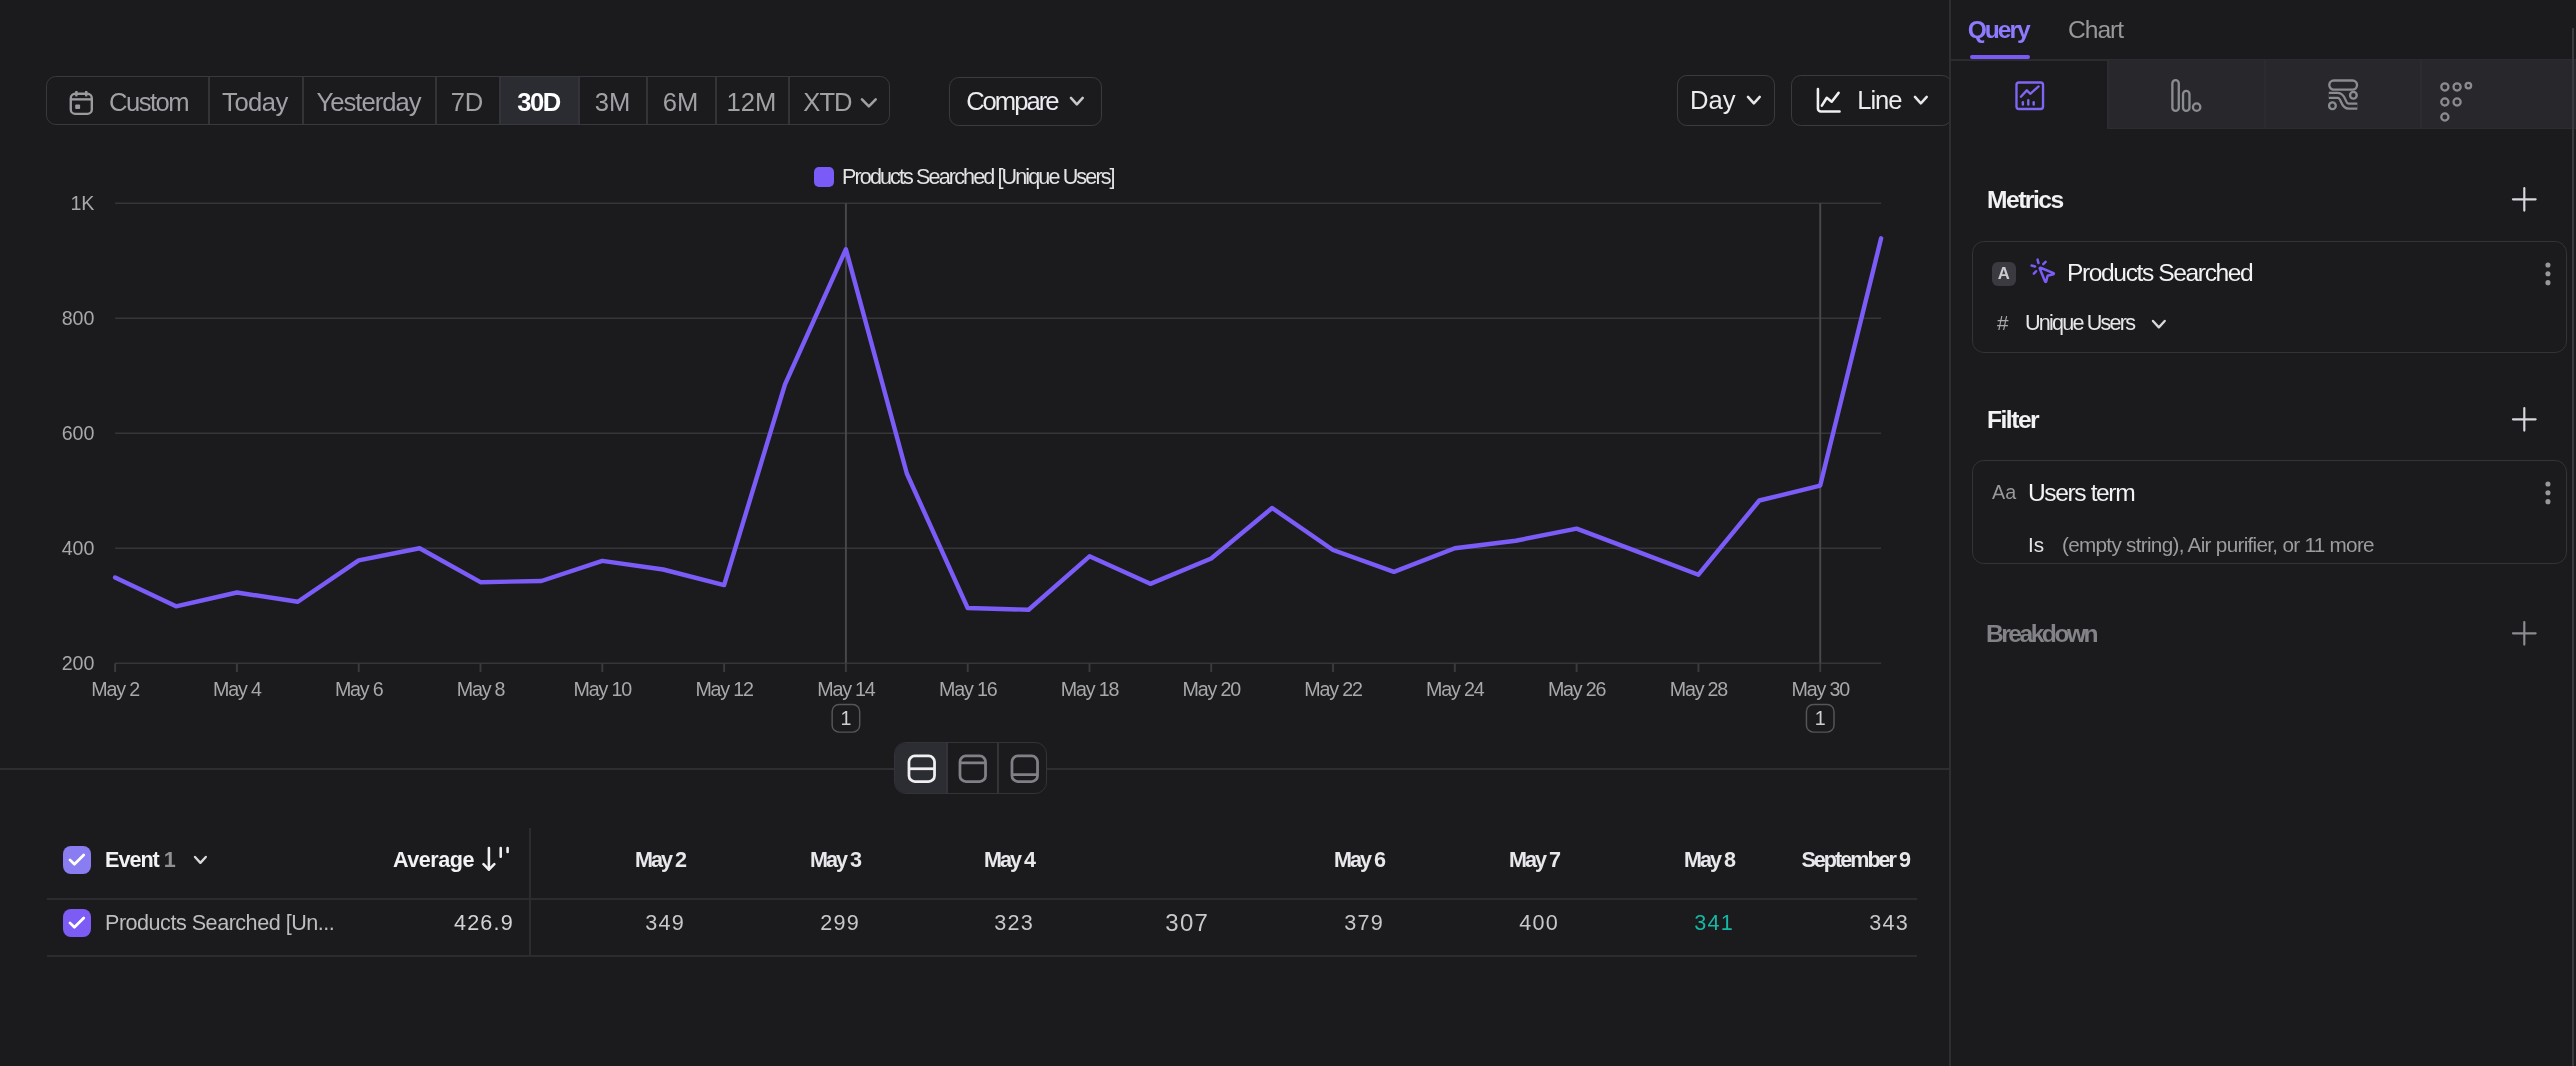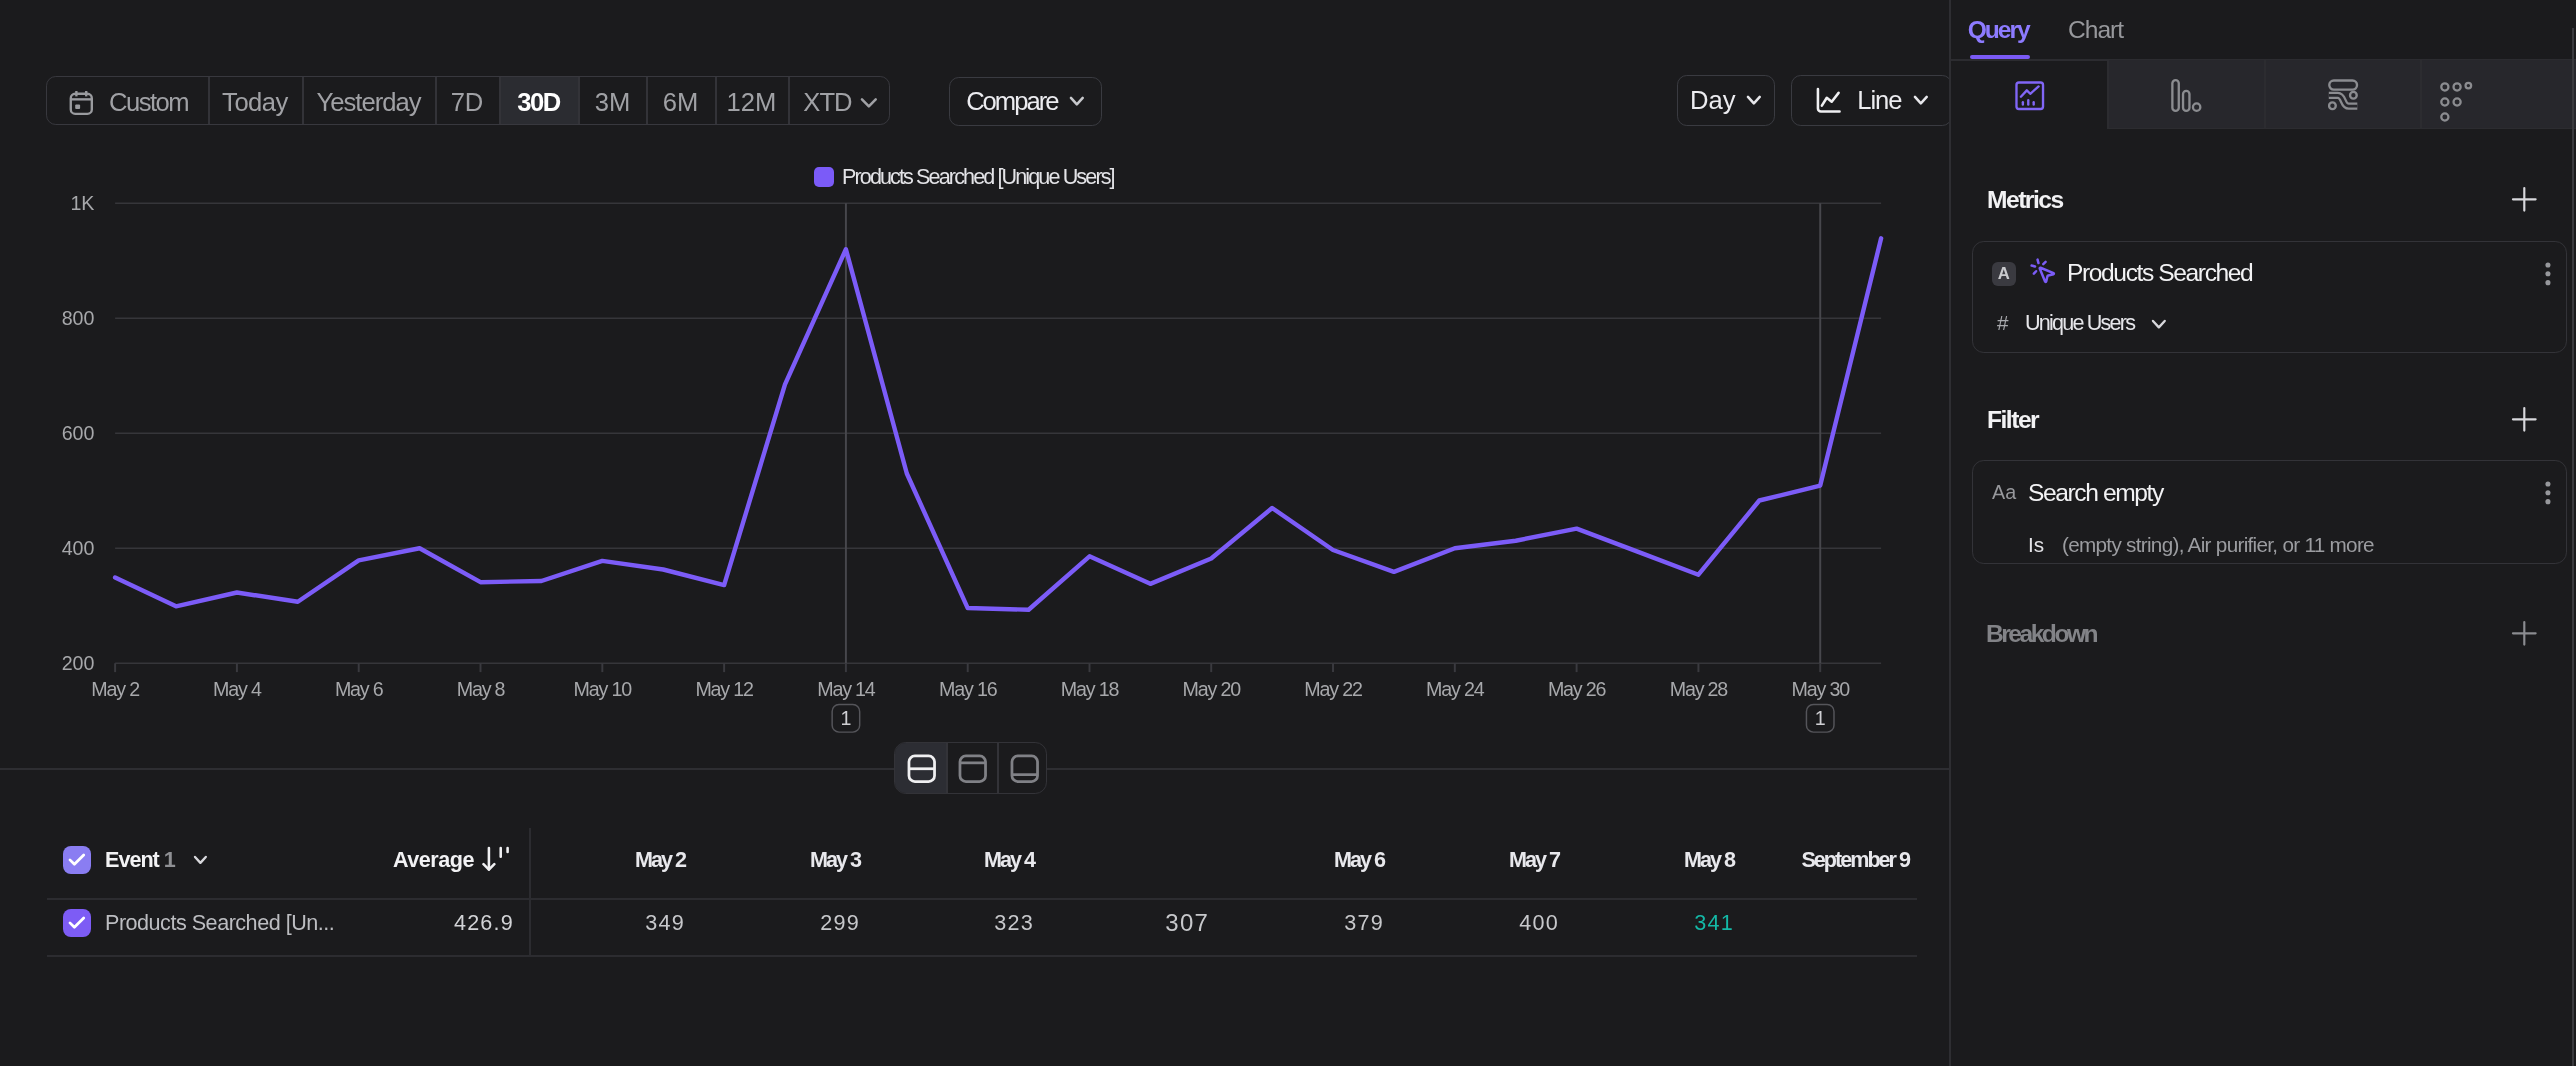--- a/index.html
+++ b/index.html
@@ -191,20 +191,21 @@
   <div class="abs" style="left:0;top:847px;width:1034px;height:25.6px;line-height:25.6px;font-size:21.6px;letter-spacing:-2px;font-weight:bold;color:#e8e8ec;text-align:right;">May 4</div>
   <div class="abs" style="letter-spacing:1.2px;left:0;top:911px;width:1034px;height:23.6px;line-height:23.6px;font-size:21.6px;color:#c7c8cb;text-align:right;">323</div>
   <div class="abs" style="letter-spacing:1.2px;left:0;top:911px;width:1209px;height:23.6px;line-height:23.6px;font-size:24px;color:#c7c8cb;text-align:right;">307</div>
   <div class="abs" style="left:0;top:847px;width:1384px;height:25.6px;line-height:25.6px;font-size:21.6px;letter-spacing:-2px;font-weight:bold;color:#e8e8ec;text-align:right;">May 6</div>
   <div class="abs" style="letter-spacing:1.2px;left:0;top:911px;width:1384px;height:23.6px;line-height:23.6px;font-size:21.6px;color:#c7c8cb;text-align:right;">379</div>
   <div class="abs" style="left:0;top:847px;width:1559px;height:25.6px;line-height:25.6px;font-size:21.6px;letter-spacing:-2px;font-weight:bold;color:#e8e8ec;text-align:right;">May 7</div>
   <div class="abs" style="letter-spacing:1.2px;left:0;top:911px;width:1559px;height:23.6px;line-height:23.6px;font-size:21.6px;color:#c7c8cb;text-align:right;">400</div>
   <div class="abs" style="left:0;top:847px;width:1734px;height:25.6px;line-height:25.6px;font-size:21.6px;letter-spacing:-2px;font-weight:bold;color:#e8e8ec;text-align:right;">May 8</div>
   <div class="abs" style="letter-spacing:1.2px;left:0;top:911px;width:1734px;height:23.6px;line-height:23.6px;font-size:21.6px;color:#14b8a6;text-align:right;">341</div>
   <div class="abs" style="left:0;top:847px;width:1909px;height:25.6px;line-height:25.6px;font-size:21.6px;letter-spacing:-2px;font-weight:bold;color:#e8e8ec;text-align:right;">September 9</div>
+  <div class="abs" style="letter-spacing:1.2px;left:0;top:911px;width:1909px;height:23.6px;line-height:23.6px;font-size:21.6px;color:#c7c8cb;text-align:right;">343</div>
 </div>
 
 <div class="abs" id="side" style="left:1949px;top:0;width:627px;height:1067px;background:#1b1b1d;border-left:2px solid #2e2e32;">
   <div class="abs" style="left:16.7px;top:17.7px;height:24.6px;line-height:24.6px;font-size:24.6px;letter-spacing:-2px;font-weight:bold;color:#8d7bff;">Query</div>
   <div class="abs" style="left:117px;top:17.7px;height:24.6px;line-height:24.6px;font-size:24.6px;letter-spacing:-1px;color:#97989c;">Chart</div>
   <div class="abs" style="left:18.7px;top:55px;width:60px;height:4.4px;background:#7a5af5;border-radius:2px;"></div>
   <div class="abs" style="left:0;top:59px;width:627px;height:1.5px;background:#2c2c30;"></div>
 
   <div class="abs" style="left:156px;top:60px;width:470px;height:69px;background:#27272c;border-bottom:1.5px solid #2c2c30;"></div>
   <div class="abs" style="left:156px;top:60px;width:1.5px;height:69px;background:#2c2c30;"></div>
@@ -270,21 +271,21 @@
     </svg>
 
   <div class="abs hd" style="left:36px;top:406px;">Filter</div>
   <svg class="abs" style="left:560px;top:406px;" width="26.6" height="26.6" viewBox="0 0 27 27" stroke="#d8d8dc" stroke-width="2.2" stroke-linecap="round">
       <line x1="13.5" y1="2" x2="13.5" y2="25"></line>
       <line x1="2" y1="13.5" x2="25" y2="13.5"></line>
     </svg>
 
   <div class="abs" style="left:20.7px;top:460px;width:595px;height:104px;border:1.5px solid #333338;border-radius:11.8px;"></div>
   <div class="abs" style="left:41px;top:481px;height:23.6px;line-height:23.6px;font-size:19.7px;color:#97989c;">Aa</div>
-  <div class="abs" style="left:77px;top:481px;height:24.6px;line-height:24.6px;font-size:24.6px;letter-spacing:-1.4px;font-weight:500;color:#f2f2f4;">Search empty</div>
+  <div class="abs" style="left:77px;top:481px;height:24.6px;line-height:24.6px;font-size:24.6px;letter-spacing:-1.4px;font-weight:500;color:#f2f2f4;">Users term</div>
   <svg class="abs" style="left:593px;top:481px;" width="7.9" height="23.6" viewBox="0 0 8 24" fill="#97989c">
       <circle cx="4" cy="3" r="2.6"></circle>
       <circle cx="4" cy="12" r="2.6"></circle>
       <circle cx="4" cy="21" r="2.6"></circle>
     </svg>
   <div class="abs" style="left:77px;top:534px;height:22.6px;line-height:22.6px;font-size:20.7px;color:#e3e3e7;">Is</div>
   <div class="abs" style="left:111px;top:534px;height:22.6px;line-height:22.6px;font-size:20.7px;letter-spacing:-0.7px;color:#9b9ca0;">(empty string), Air purifier, or 11 more</div>
 
   <div class="abs" style="left:35px;top:620px;font-weight:bold;font-size:24.6px;letter-spacing:-2.5px;color:#828387;">Breakdown</div>
   <svg class="abs" style="left:560px;top:620px;" width="26.6" height="26.6" viewBox="0 0 27 27" stroke="#8b8c90" stroke-width="2.2" stroke-linecap="round">

